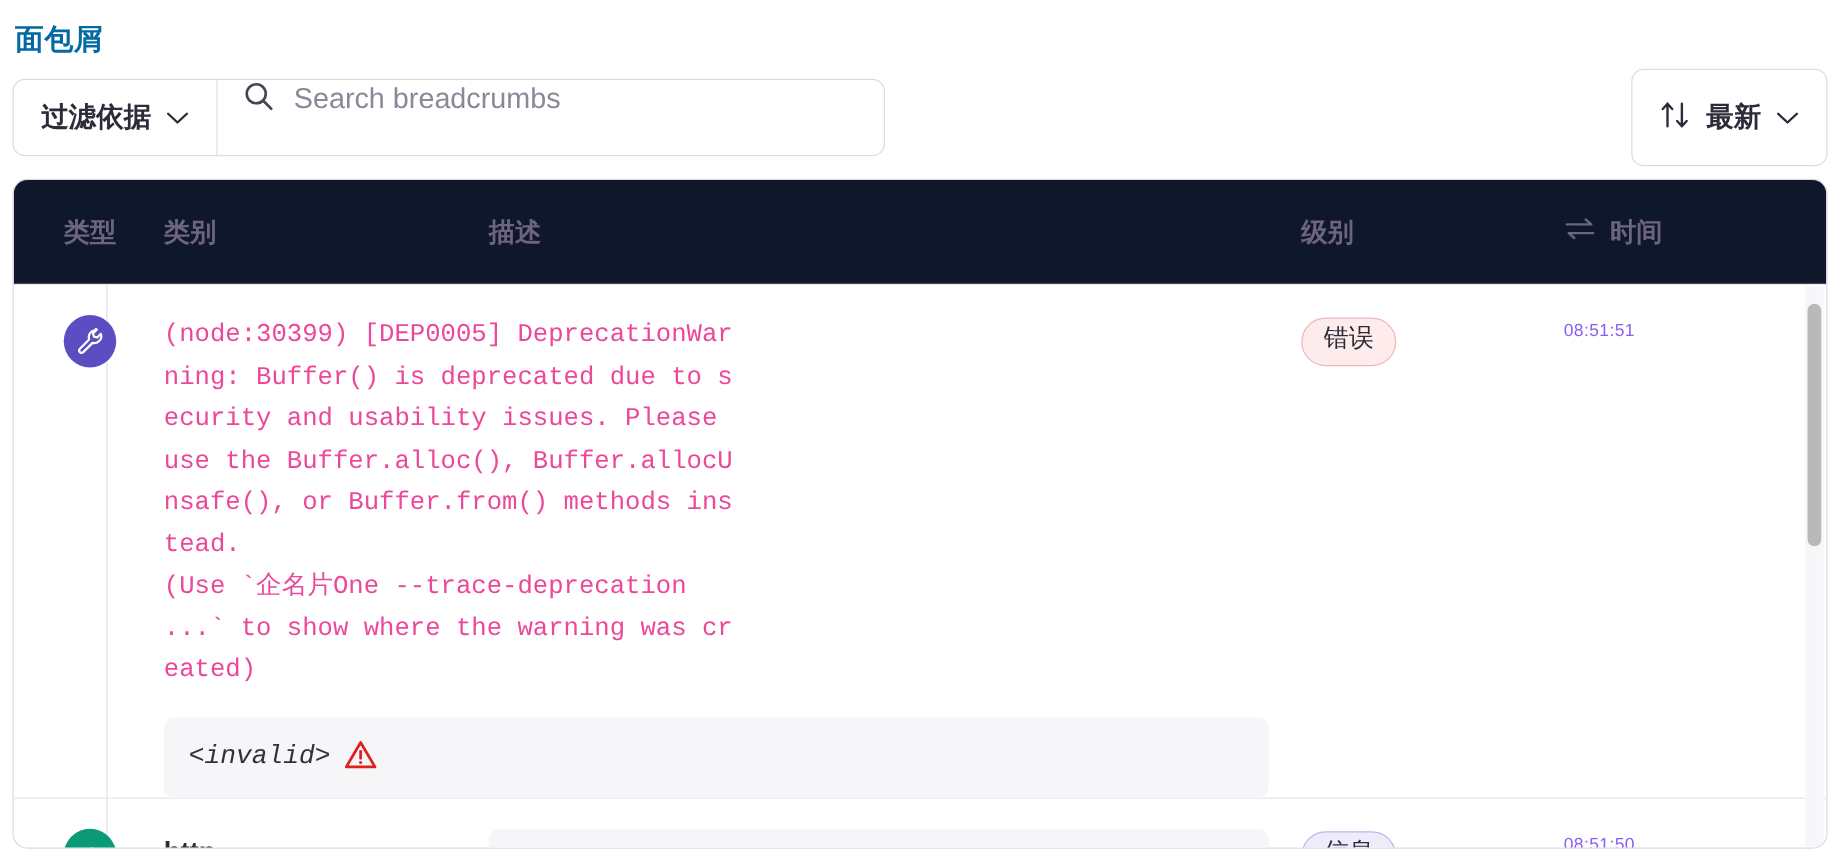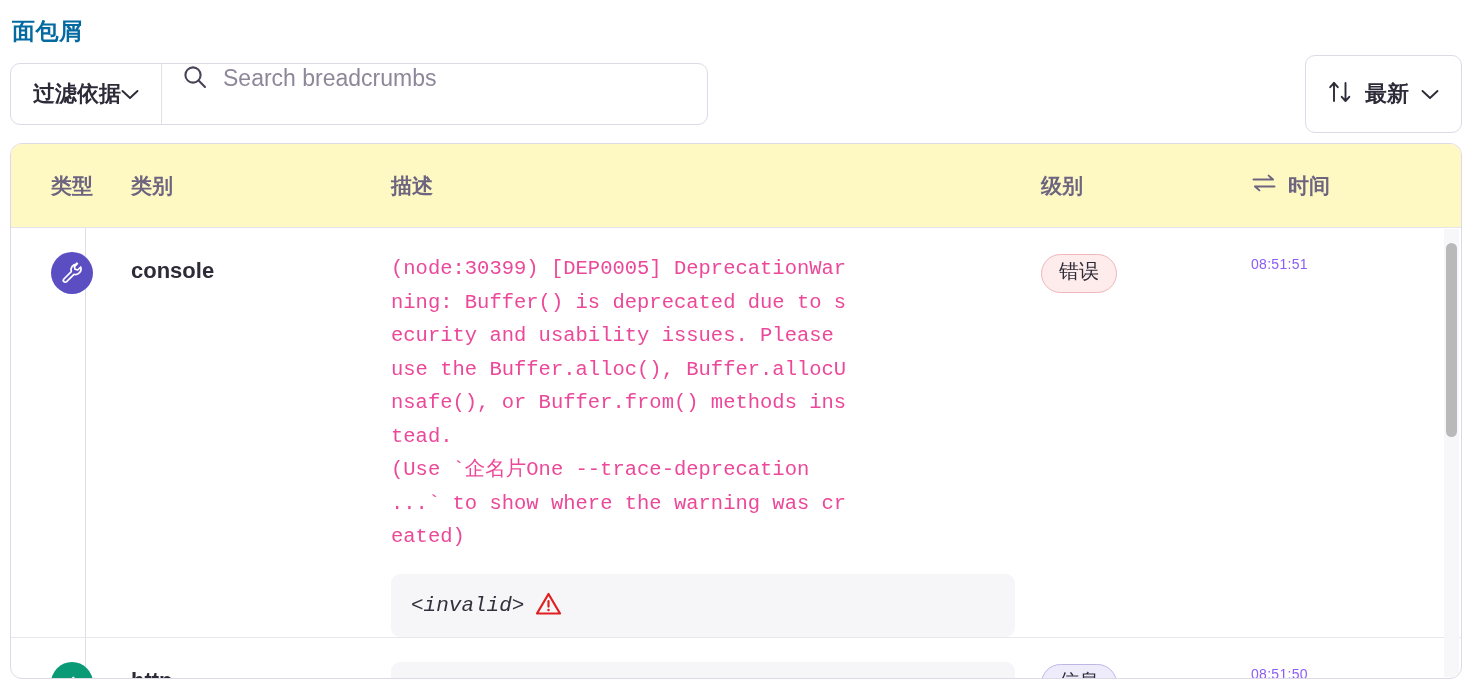--- a/index.html
+++ b/index.html
@@ -49,20 +49,21 @@
     border: 1px solid #ded9e6;
     border-radius: 10px;
     background: #fff;
     overflow: hidden;
     width: 698px;
     box-sizing: border-box;
   }
   .filter-btn {
     display: flex;
     align-items: center;
+    gap: 12px;
     padding: 0 22px;
     border-right: 1px solid #e3dfe9;
     cursor: pointer;
     user-select: none;
     white-space: nowrap;
   }
   .filter-btn .label {
     font-size: 22px;
     font-weight: bold;
     color: #2d2b38;
@@ -119,21 +120,21 @@
     background: #fff;
     position: relative;
     height: 536px;
     box-sizing: border-box;
     overflow: hidden;
   }
   .thead {
     display: flex;
     align-items: center;
     height: 84px;
-    background: #fef9c3;
+    background: #0f172a;
     border-bottom: 1px solid #e7e3ed;
     box-sizing: border-box;
   }
   .th {
     font-size: 21px;
     font-weight: bold;
     color: #6d6480;
     display: flex;
     align-items: center;
     gap: 11px;
@@ -340,21 +341,20 @@
       <div class="timeline"></div>
 
       <div class="row">
         <div class="cell cell-type">
           <div class="badge-icon icon-console">
             <svg width="24" height="24" viewBox="0 0 24 24" fill="none" xmlns="http://www.w3.org/2000/svg">
               <path d="M16.6 3.2a5.6 5.6 0 0 0-5.3 7.4L3.9 18a1.9 1.9 0 0 0 2.7 2.7l7.4-7.4a5.6 5.6 0 0 0 6.7-7.3l-3 3-2.6-.7-.7-2.6 3-3a5.6 5.6 0 0 0-.8-.5z" stroke="#ffffff" stroke-width="1.7" stroke-linejoin="round" fill="none"></path>
             </svg>
           </div>
         </div>
-        <div class="cell cell-cat">console</div>
         <div class="cell cell-desc">
           <div class="desc-text">(node:30399) [DEP0005] DeprecationWar
 ning: Buffer() is deprecated due to s
 ecurity and usability issues. Please 
 use the Buffer.alloc(), Buffer.allocU
 nsafe(), or Buffer.from() methods ins
 tead.
 (Use `企名片One --trace-deprecation 
 ...` to show where the warning was cr
 eated)</div>

